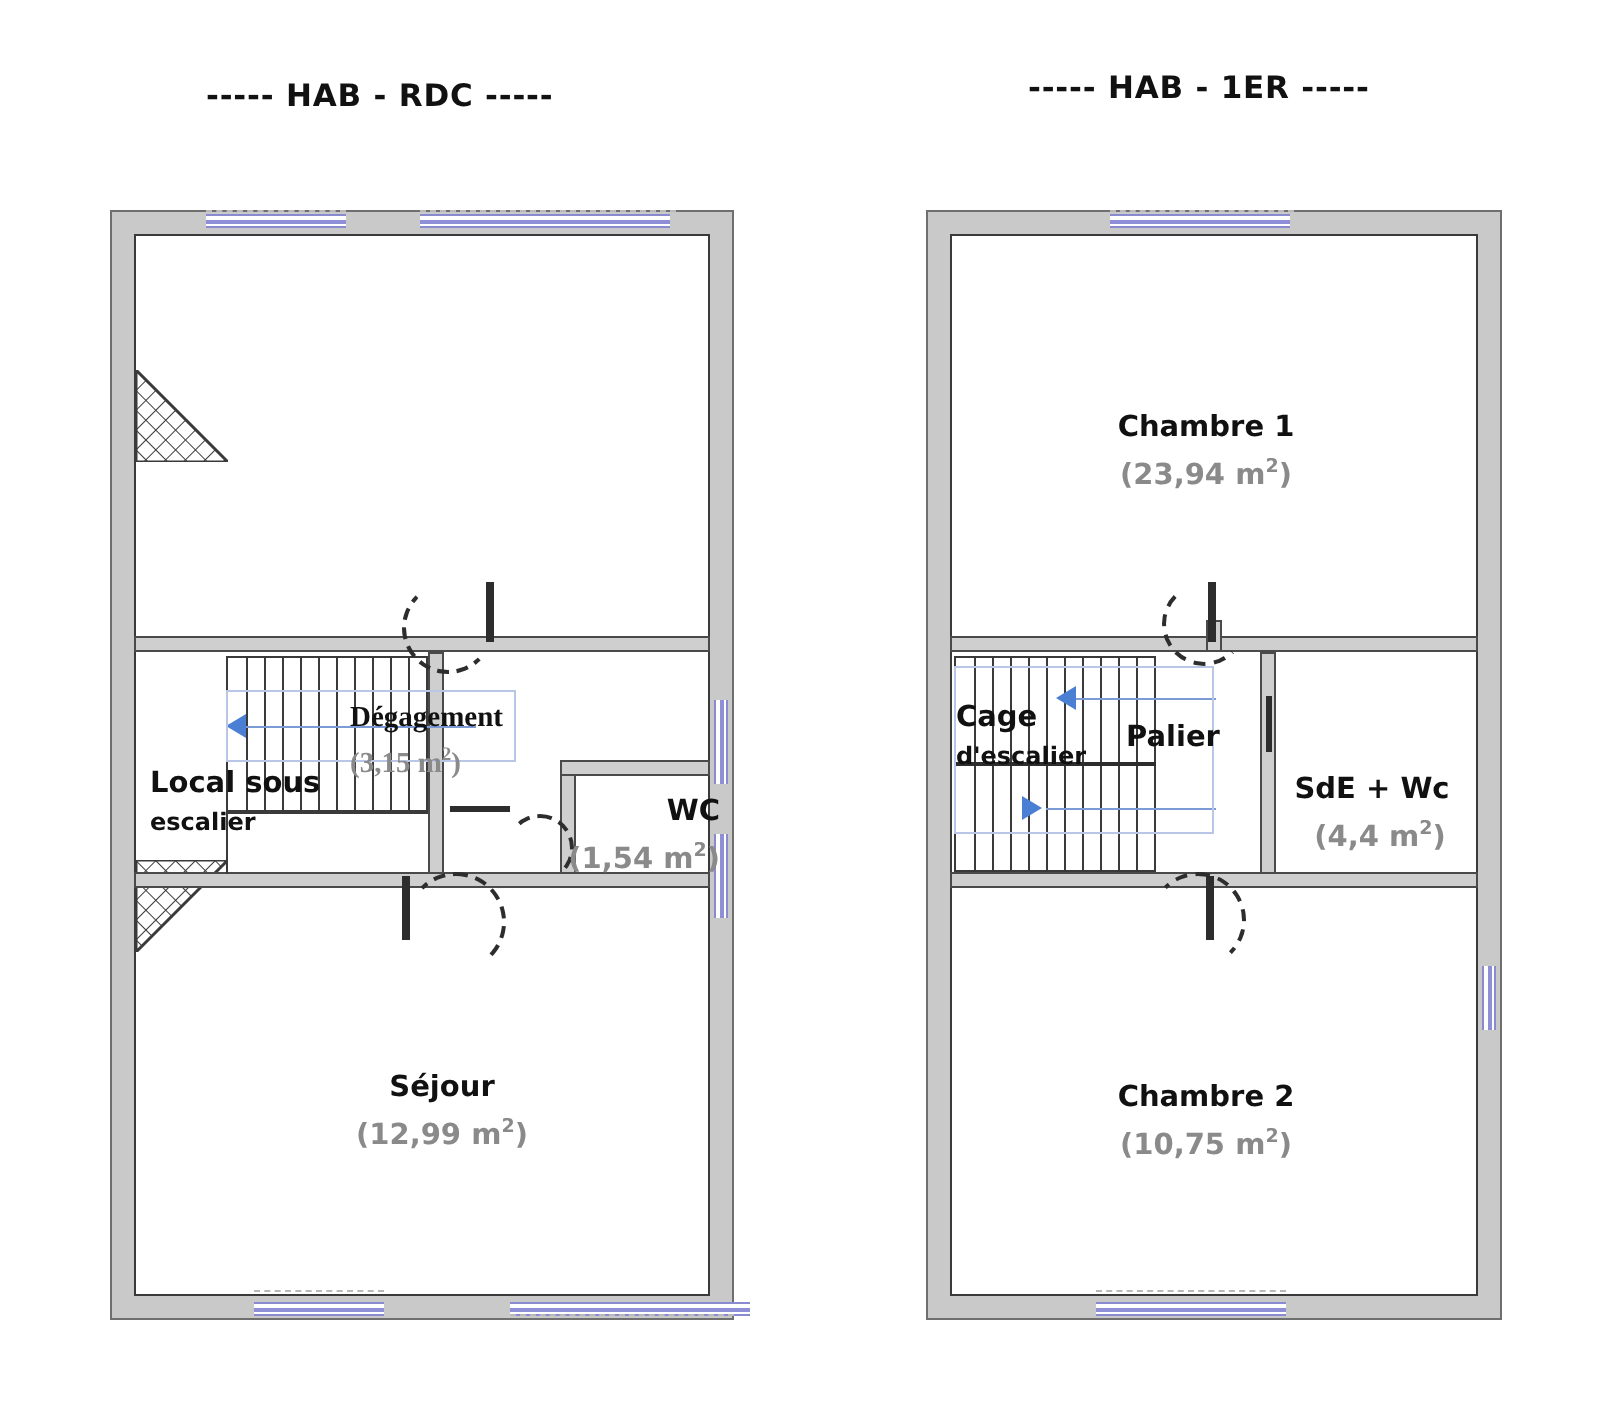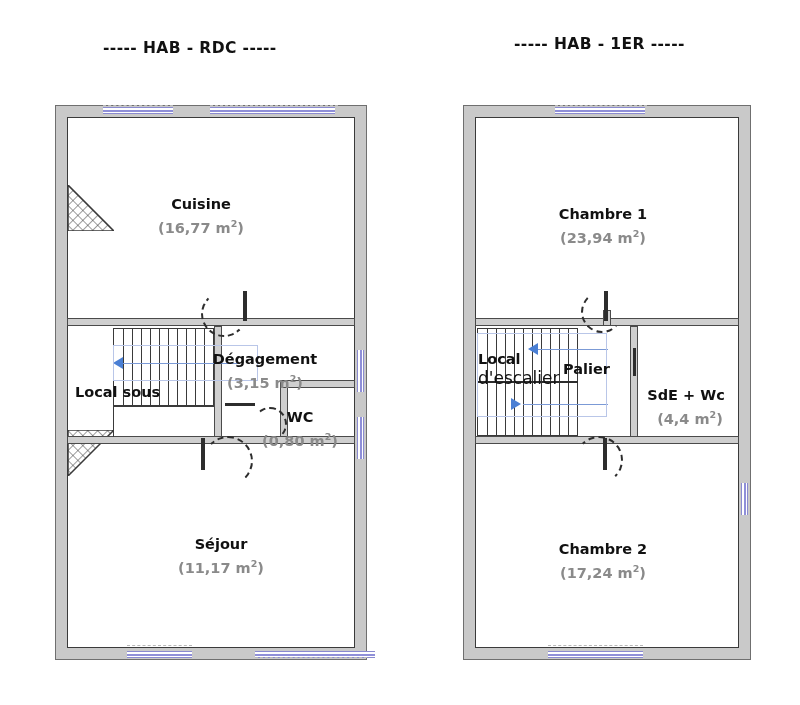--- a/index.html
+++ b/index.html
@@ -59,21 +59,21 @@
        border-right-color:transparent;border-top-color:transparent;box-sizing:border-box;}
   .arc2{position:absolute;border:2px dashed #2d2d2d;border-radius:50%;
        border-left-color:transparent;border-bottom-color:transparent;box-sizing:border-box;}
   .leaf{position:absolute;background:#2d2d2d;}
 
   
   .room{position:absolute;text-align:center;white-space:nowrap;}
   .room .nm{font-size:14.5px;font-weight:bold;color:#111;line-height:19px;}
   .room .ar{font-size:14.5px;font-weight:bold;color:#8a8a8a;line-height:19px;}
   .room .ar sup{font-size:9.5px;vertical-align:super;}
-  .room .nm2{font-size:17px;font-weight:normal;color:#111;line-height:18px;}
+  .room .nm2{font-size:12px;font-weight:bold;color:#111;line-height:18px;}
 </style>
 </head>
 <body>
 
 <div class="stage">
 
   <div class="plan-title" id="title-left">-----  HAB - RDC  -----</div>
   <div class="plan-title" id="title-right">-----  HAB - 1ER  -----</div>
 
   <div class="plan" id="plan-left">
@@ -150,42 +150,39 @@
 
     <div class="arc" style="left:146px;top:186px;width:46px;height:46px;transform:rotate(0deg);"></div>
     <div class="leaf" style="left:188px;top:186px;width:4px;height:30px;"></div>
 
     <div class="arc2" style="left:148px;top:331px;width:50px;height:50px;"></div>
     <div class="leaf" style="left:146px;top:333px;width:4px;height:32px;"></div>
 
     <div class="arc2" style="left:198px;top:302px;width:34px;height:34px;"></div>
     <div class="leaf" style="left:170px;top:298px;width:30px;height:3px;"></div>
 
-    <div class="room" style="left:46px;top:90px;width:200px;">
-      <div class="nm">Cuisine</div>
-      <div class="ar"><span>(16,77 m</span><sup>2</sup><span>)</span></div>
-    </div>
-
-    <div class="room" style="left:120px;top:245px;width:180px;text-align:center;">
+
+    <div class="room" style="left:120px;top:245px;width:180px;text-align:left;font-family:Liberation Serif, serif;">
       <div class="nm">Dégagement</div>
       <div class="ar"><span>(3,15 m</span><sup>2</sup><span>)</span></div>
     </div>
 
-    <div class="room" style="left:185px;top:303px;width:120px;text-align:center;">
+    <div class="room" style="left:185px;top:292px;width:120px;text-align:right;">
       <div class="nm">WC</div>
-      <div class="ar"><span>(0,80 m</span><sup>2</sup><span>)</span></div>
+      <div class="ar"><span>(1,54 m</span><sup>2</sup><span>)</span></div>
     </div>
 
     <div class="room" style="left:20px;top:278px;width:130px;text-align:left;">
       <div class="nm">Local sous</div>
+      <div class="nm2">escalier</div>
     </div>
 
     <div class="room" style="left:66px;top:430px;width:200px;">
       <div class="nm">Séjour</div>
-      <div class="ar"><span>(11,17 m</span><sup>2</sup><span>)</span></div>
+      <div class="ar"><span>(12,99 m</span><sup>2</sup><span>)</span></div>
     </div>
   </div>
 
   <div class="plan" id="plan-right">
 
     <div class="wall" style="left:0;top:0;width:288px;height:555px;"></div>
     <div class="floorfill" style="left:12px;top:12px;width:264px;height:531px;"></div>
     <div class="lineh" style="left:12px;top:12px;width:264px;"></div>
     <div class="lineh" style="left:12px;top:542px;width:264px;"></div>
     <div class="linev" style="left:12px;top:12px;height:531px;"></div>
@@ -237,32 +234,32 @@
     <div class="leaf" style="left:140px;top:333px;width:4px;height:32px;"></div>
 
     <div class="leaf" style="left:170px;top:243px;width:3px;height:28px;"></div>
 
     <div class="room" style="left:40px;top:100px;width:200px;">
       <div class="nm">Chambre 1</div>
       <div class="ar"><span>(23,94 m</span><sup>2</sup><span>)</span></div>
     </div>
 
     <div class="room" style="left:15px;top:245px;width:120px;text-align:left;">
-      <div class="nm">Local</div>
+      <div class="nm">Cage</div>
       <div class="nm2">d'escalier</div>
     </div>
 
     <div class="room" style="left:100px;top:255px;width:110px;text-align:left;">
       <div class="nm">Palier</div>
     </div>
 
     <div class="room" style="left:158px;top:281px;width:130px;text-align:center;">
       <div class="nm">SdE + Wc</div>
       <div class="ar" style="margin-left:8px;"><span>(4,4 m</span><sup>2</sup><span>)</span></div>
     </div>
 
     <div class="room" style="left:40px;top:435px;width:200px;">
       <div class="nm">Chambre 2</div>
-      <div class="ar"><span>(17,24 m</span><sup>2</sup><span>)</span></div>
+      <div class="ar"><span>(10,75 m</span><sup>2</sup><span>)</span></div>
     </div>
   </div>
 
 </div>
 
 </body></html>

